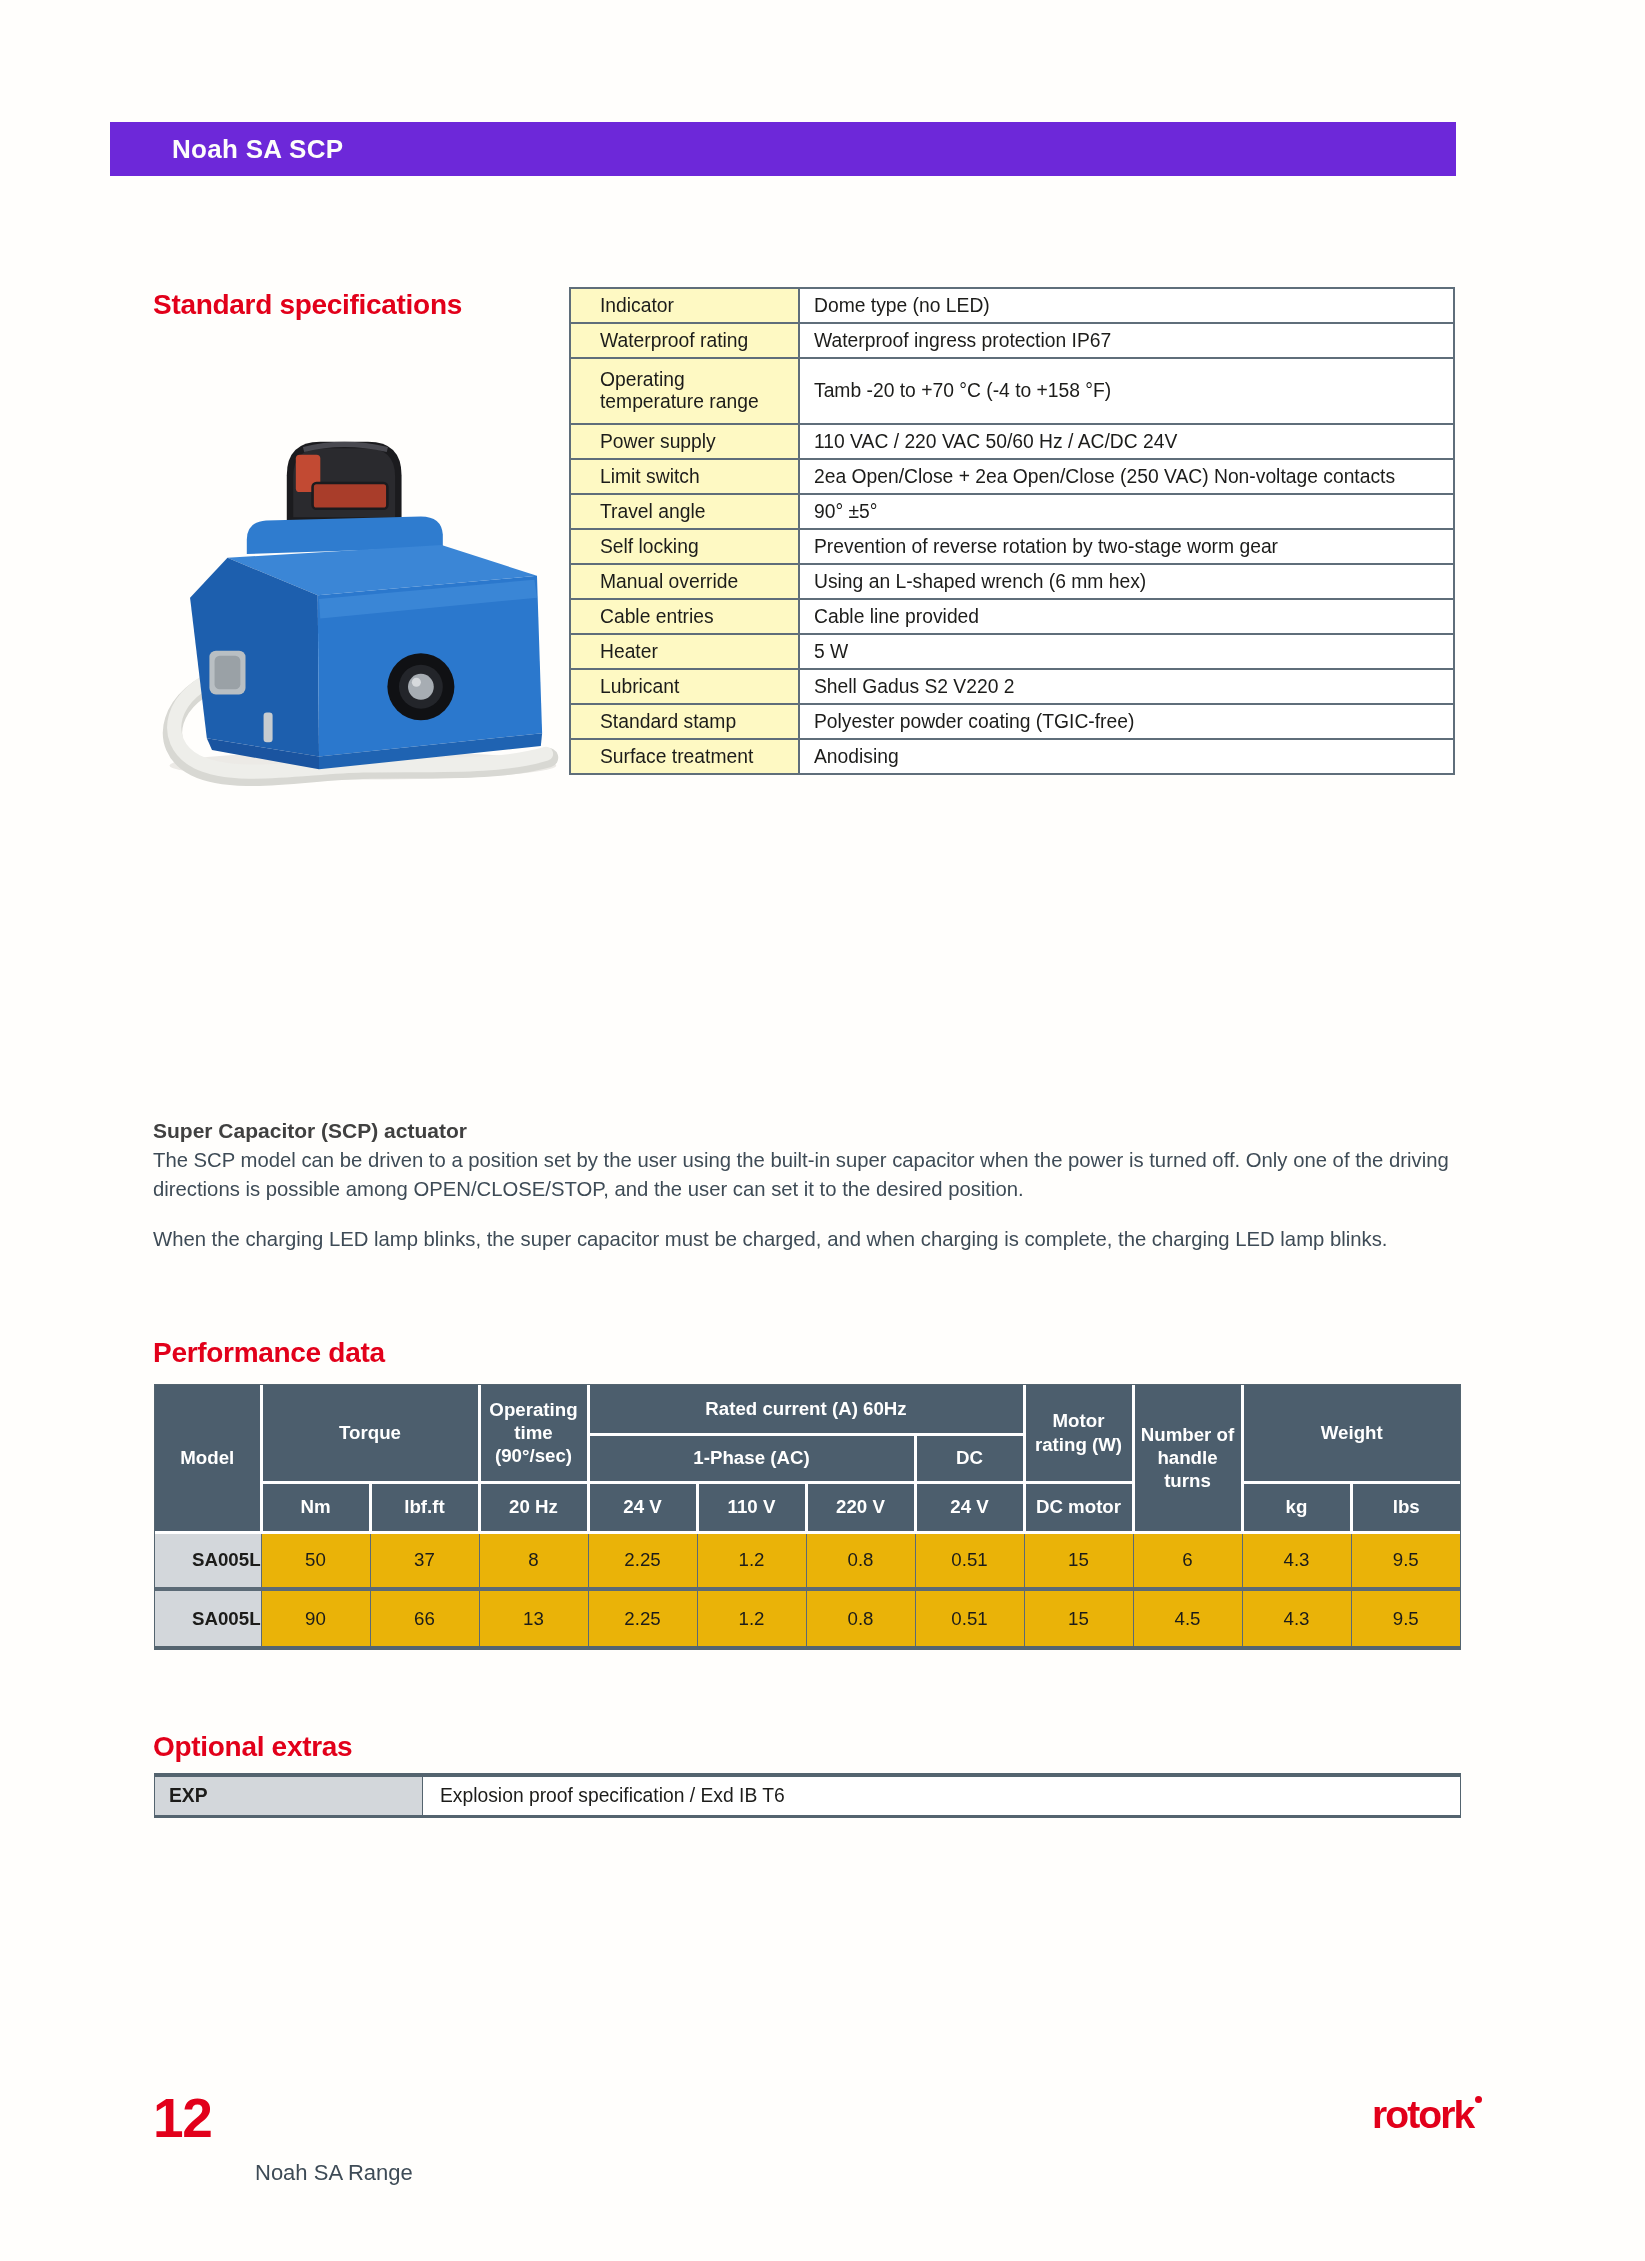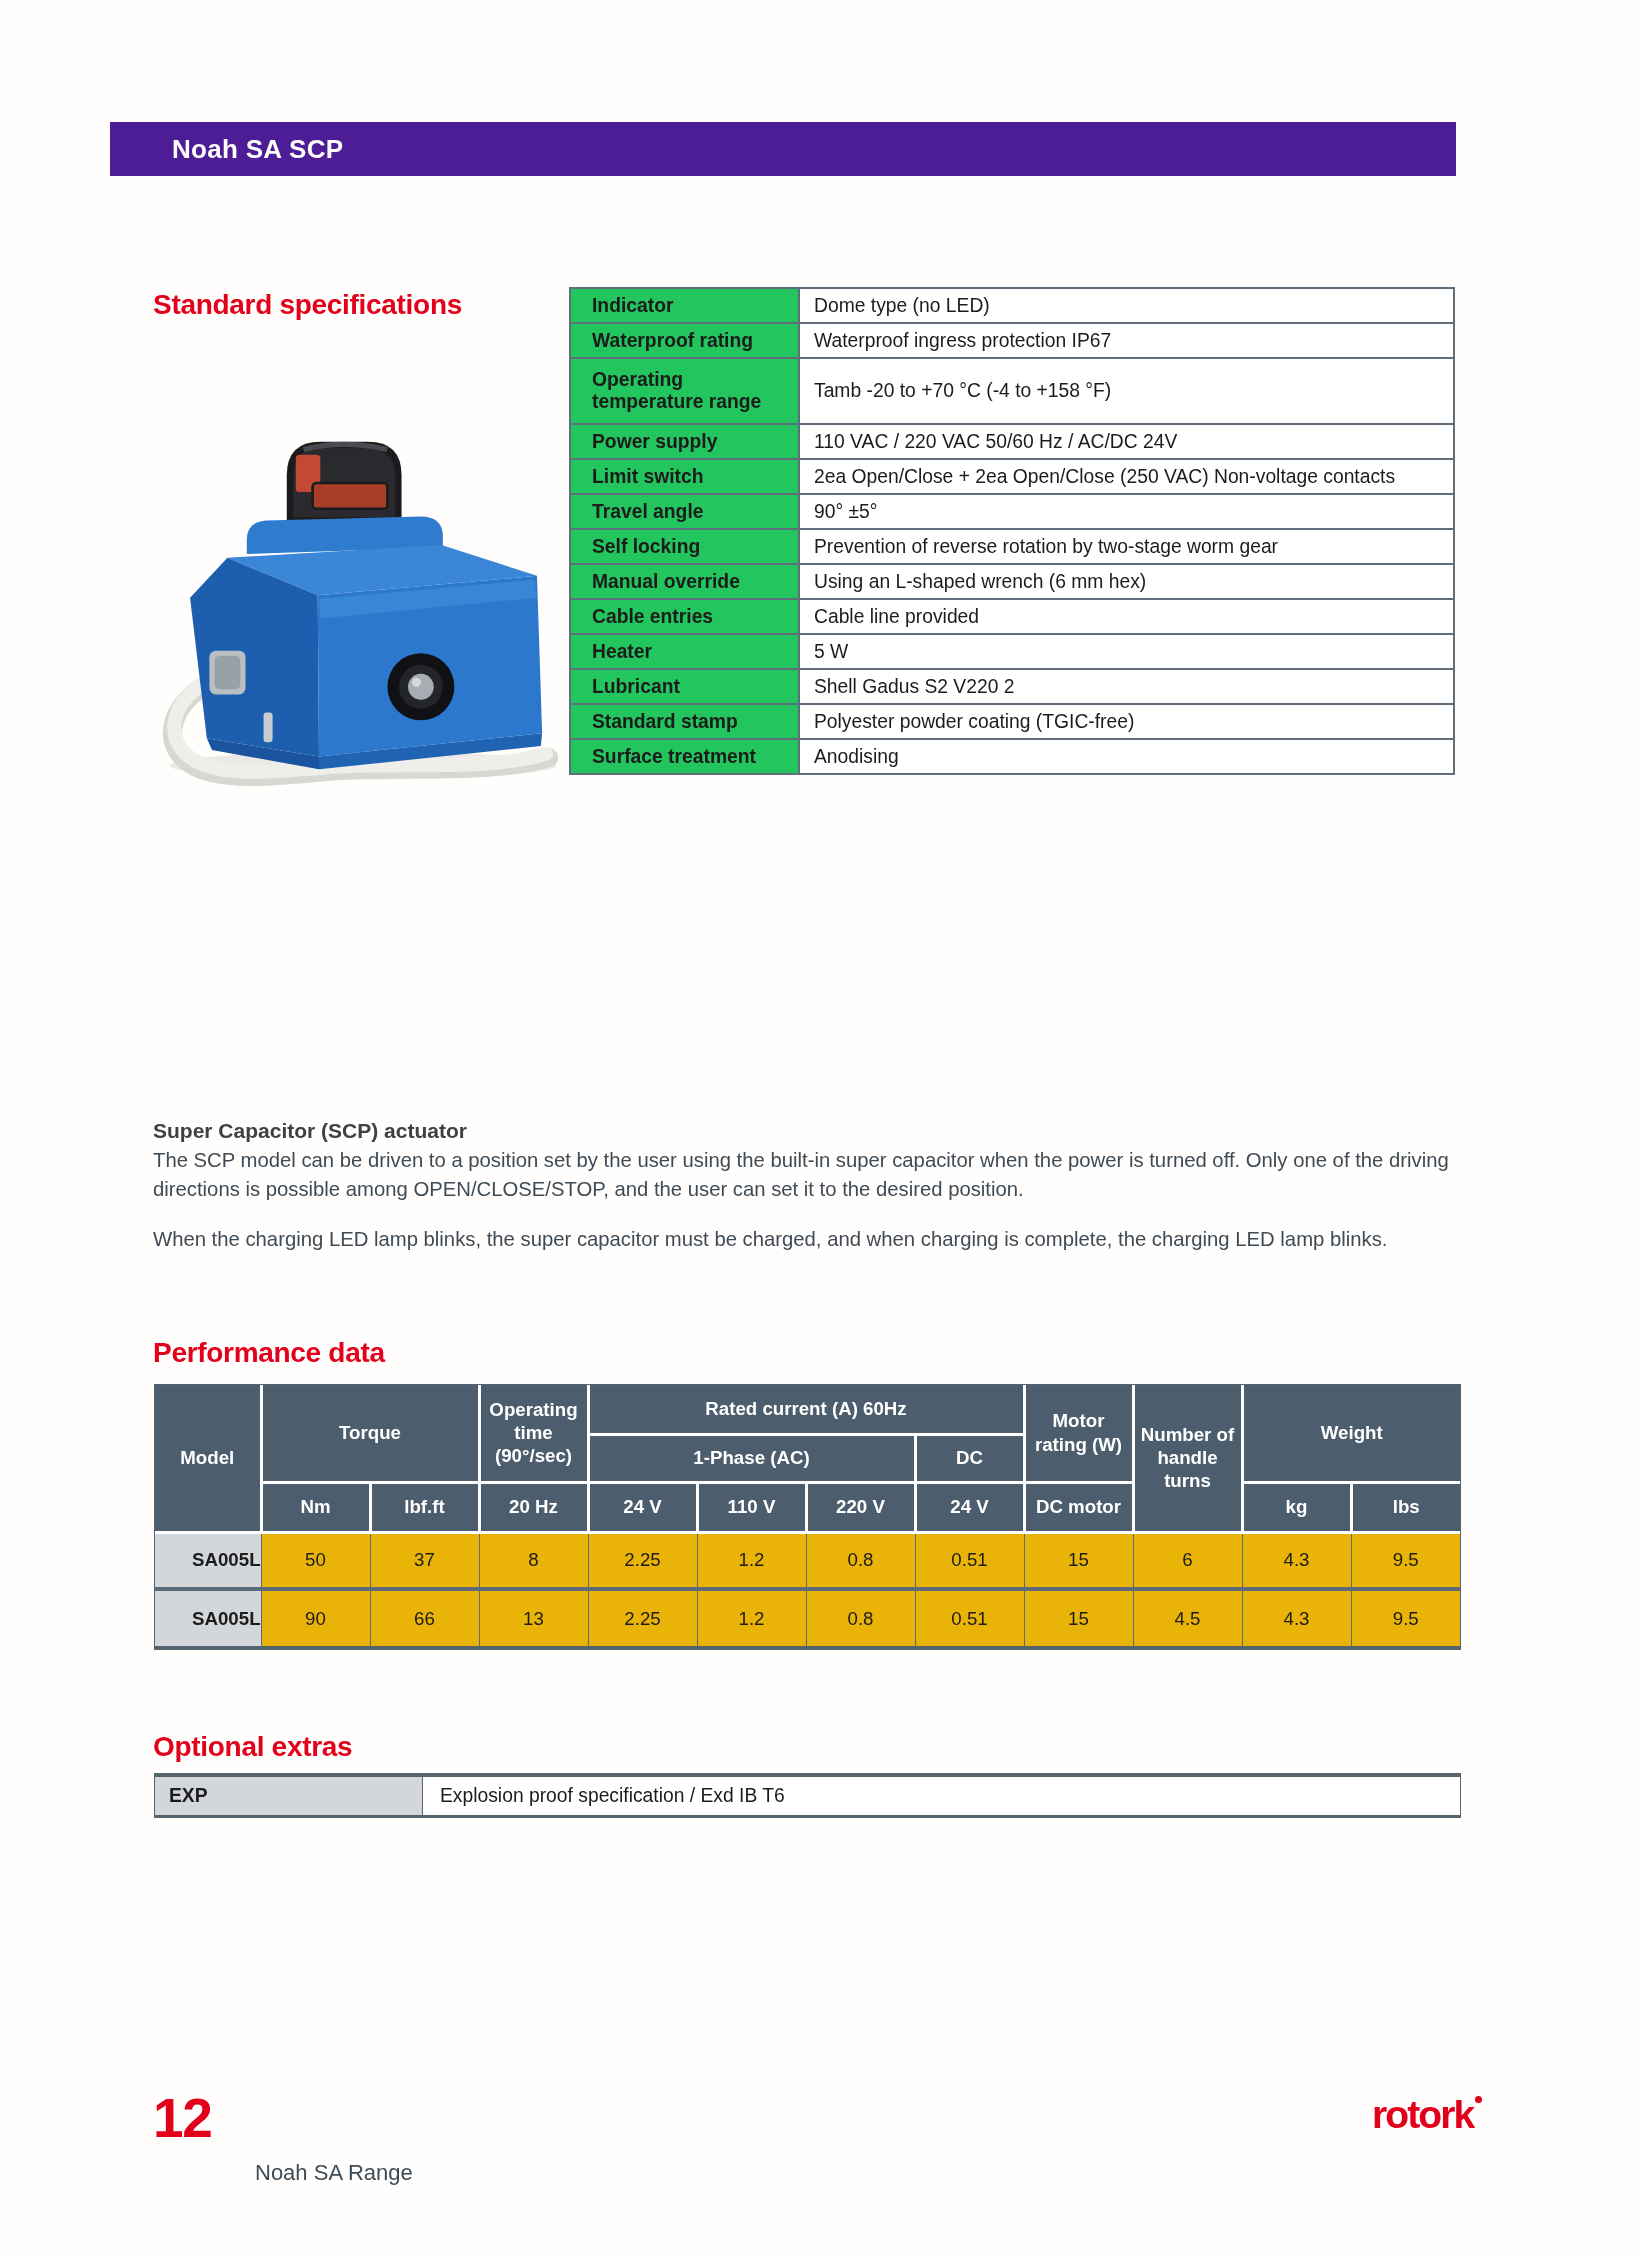--- a/index.html
+++ b/index.html
@@ -5,21 +5,21 @@
   * { box-sizing: border-box; }
   html,body { margin:0; padding:0; background:#e8e8e8; }
   .page {
     position:relative; width:1645px; height:2261px; background:#fffefc;
     font-family:"Liberation Sans", sans-serif; color:#1c1c1a; overflow:hidden;
   }
 
   
   .header-bar {
     position:absolute; left:110px; top:122px; width:1346px; height:54px;
-    background:#4c1d95; display:flex; align-items:center; padding-left:62px;
+    background:#6d28d9; display:flex; align-items:center; padding-left:62px;
   }
   .header-bar span { color:#fdfdfb; font-size:26px; font-weight:bold; letter-spacing:0.3px; }
 
   
   .red-heading {
     position:absolute; margin:0; color:#e2001a; font-size:28px; font-weight:bold; letter-spacing:-0.3px;
   }
   .std-heading   { left:153px; top:289px; }
   .perf-heading  { left:153px; top:1337px; }
   .extras-heading{ left:153px; top:1731px; }
@@ -29,21 +29,21 @@
 
   
   .spec {
     position:absolute; left:569px; top:287px; width:886px;
     border-collapse:collapse; table-layout:fixed;
   }
   .spec td {
     border:2.6px solid #5f6e7a; height:35px; font-size:19.3px; background:#fff;
     padding:2.6px 7.7px 2.6px 14px; vertical-align:middle;
   }
-  .spec td.lbl { background:#22c55e; font-weight:bold; padding-left:21px; }
+  .spec td.lbl { background:#fef9c3; font-weight:normal; padding-left:29px; }
   .spec tr.h-tall  td { height:66px; }
   .spec tr.h-case  td { height:57px;  }
 
   
   .perf-wrap {
     position:absolute; left:154px; top:1384px; width:1307px;
     border:1.9px solid #54646f; border-bottom-width:4.5px; background:#fff;
   }
   .perf { width:100%; border-collapse:collapse; table-layout:fixed; }
   .perf th {

